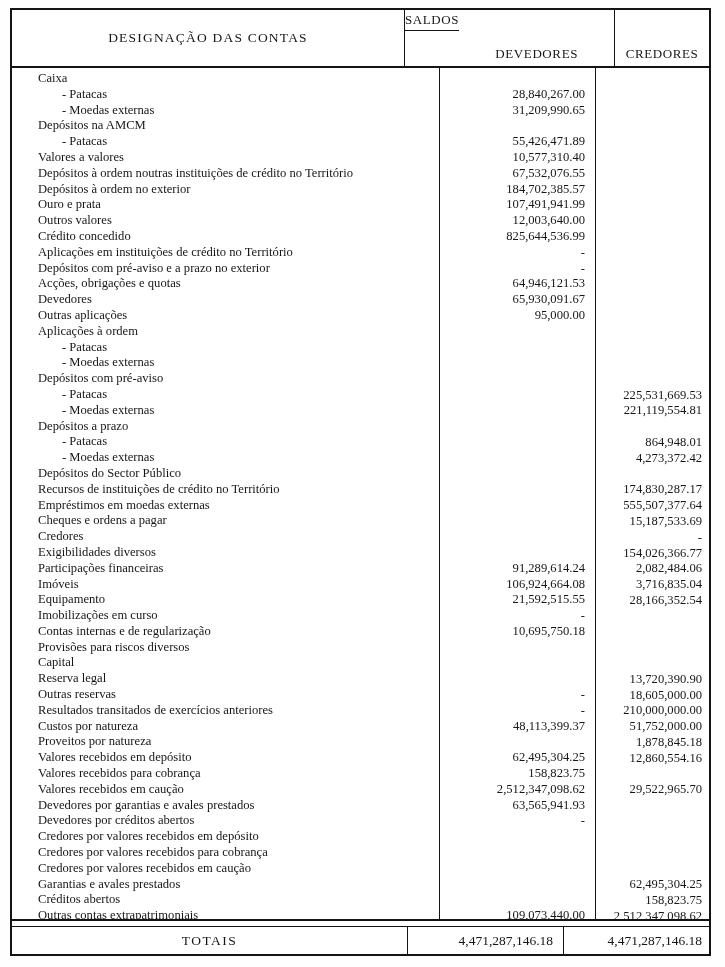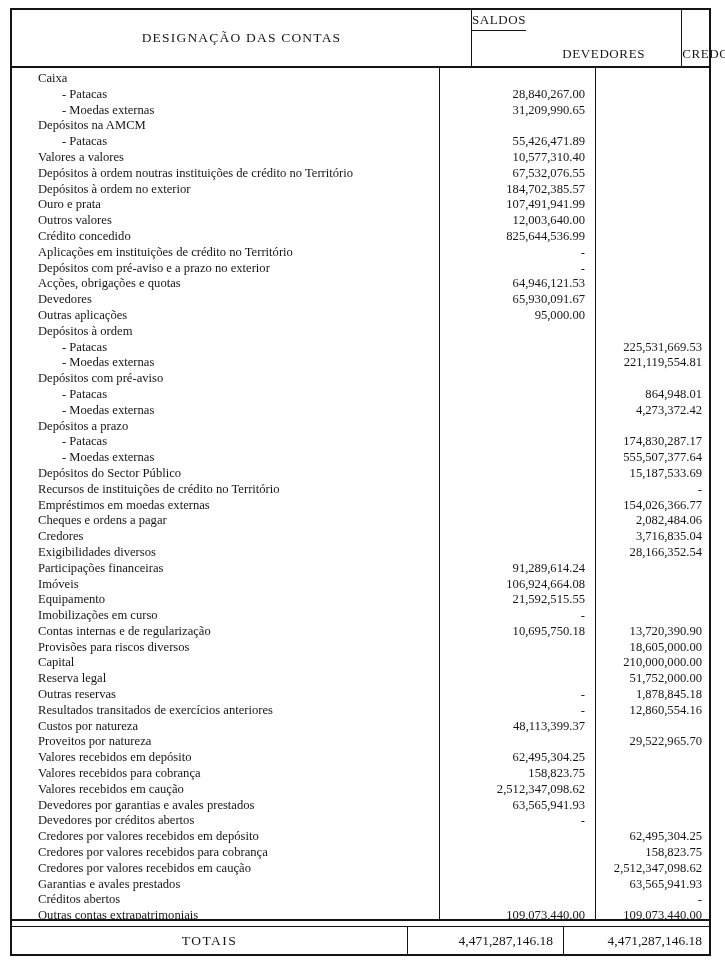--- a/index.html
+++ b/index.html
@@ -9,21 +9,21 @@
     -webkit-font-smoothing:antialiased;overflow:hidden;
   }
   .tbl{
     position:absolute;left:10px;top:8px;width:701px;height:948px;
     border:2.5px solid #141414;box-sizing:border-box;
     display:flex;flex-direction:column;background:#fff;
   }
   
   .hdr{display:flex;height:56px;flex:none;border-bottom:2px solid #141414;}
   .hdr-left{
-    width:460px;flex:none;border-right:1.6px solid #141414;box-sizing:border-box;
+    width:393px;flex:none;border-right:1.6px solid #141414;box-sizing:border-box;
     display:flex;align-items:center;justify-content:center;
     font-size:13.5px;letter-spacing:1.2px;
   }
   .hdr-right{flex:1;display:flex;flex-direction:row;min-width:0;}
   .saldos-band{
     height:20px;flex:none;border-bottom:1.6px solid #141414;
     display:flex;align-items:center;justify-content:center;
     font-size:13px;letter-spacing:0.6px;
   }
   .subhdr{flex:1;display:flex;}
@@ -31,21 +31,21 @@
     display:flex;align-items:flex-end;justify-content:center;
     padding-bottom:4px;font-size:13px;letter-spacing:0.6px;box-sizing:border-box;
   }
   .subhdr-dev{width:156px;flex:none;border-right:1.6px solid #141414;}
   .subhdr-cred{flex:1;}
   
   .tbody{flex:1;display:flex;border-bottom:2px solid #141414;overflow:hidden;min-height:0;}
   .col{box-sizing:border-box;padding-top:3px;overflow:hidden;}
   .col-label{width:428px;flex:none;border-right:1.6px solid #141414;padding-left:16px;}
   .col-dev{width:156px;flex:none;border-right:1.6px solid #141414;}
-  .col-cred{flex:1;}
+  .col-cred{flex:1;margin-top:48px;}
   .line{height:15.8px;line-height:15.8px;font-size:12.6px;white-space:nowrap;}
   .lab{padding-left:10px;}
   .lab.ind{padding-left:34px;}
   .num{text-align:right;padding-right:10px;}
   .col-cred .num{padding-right:7px;}
   
   .gap{height:5px;flex:none;background:#fff;}
   .totals{height:27px;flex:none;border-top:1.6px solid #141414;display:flex;}
   .tot-cell{display:flex;align-items:center;box-sizing:border-box;font-size:13.5px;}
   .tot-label{width:396px;flex:none;border-right:1.6px solid #141414;justify-content:center;letter-spacing:1.5px;}
@@ -88,21 +88,21 @@
           <div class="line lab">Depósitos à ordem noutras instituições de crédito no Território</div>
           <div class="line lab">Depósitos à ordem no exterior</div>
           <div class="line lab">Ouro e prata</div>
           <div class="line lab">Outros valores</div>
           <div class="line lab">Crédito concedido</div>
           <div class="line lab">Aplicações em instituições de crédito no Território</div>
           <div class="line lab">Depósitos com pré-aviso e a prazo no exterior</div>
           <div class="line lab">Acções, obrigações e quotas</div>
           <div class="line lab">Devedores</div>
           <div class="line lab">Outras aplicações</div>
-          <div class="line lab">Depósitos à ordem</div>
+          <div class="line lab">Aplicações à ordem</div>
           <div class="line lab ind">- Patacas</div>
           <div class="line lab ind">- Moedas externas</div>
           <div class="line lab">Depósitos com pré-aviso</div>
           <div class="line lab ind">- Patacas</div>
           <div class="line lab ind">- Moedas externas</div>
           <div class="line lab">Depósitos a prazo</div>
           <div class="line lab ind">- Patacas</div>
           <div class="line lab ind">- Moedas externas</div>
           <div class="line lab">Depósitos do Sector Público</div>
           <div class="line lab">Recursos de instituições de crédito no Território</div>

